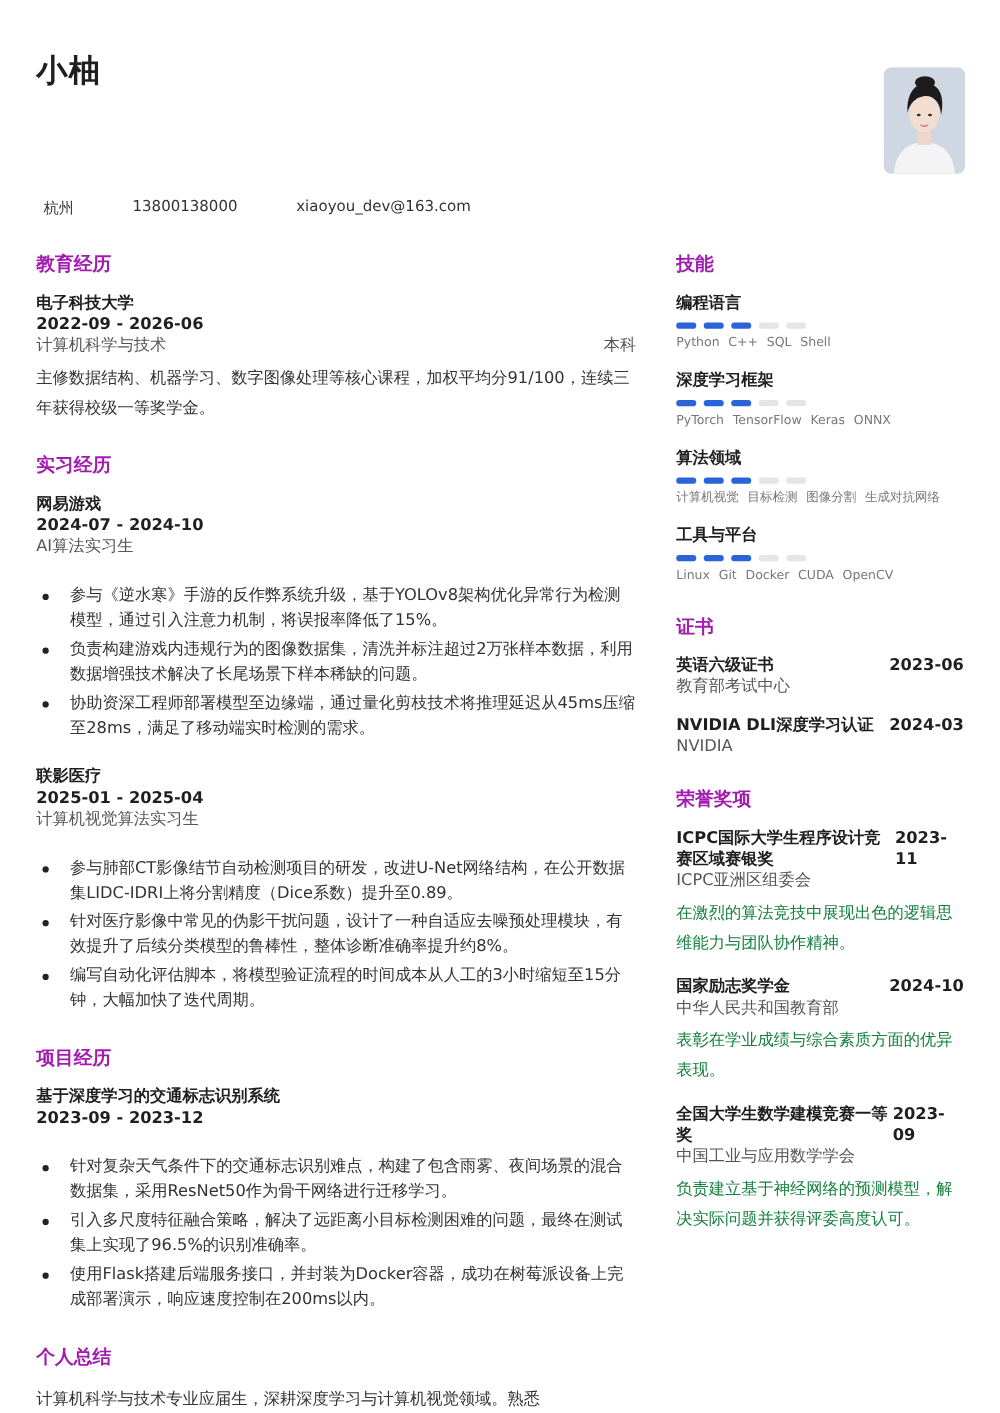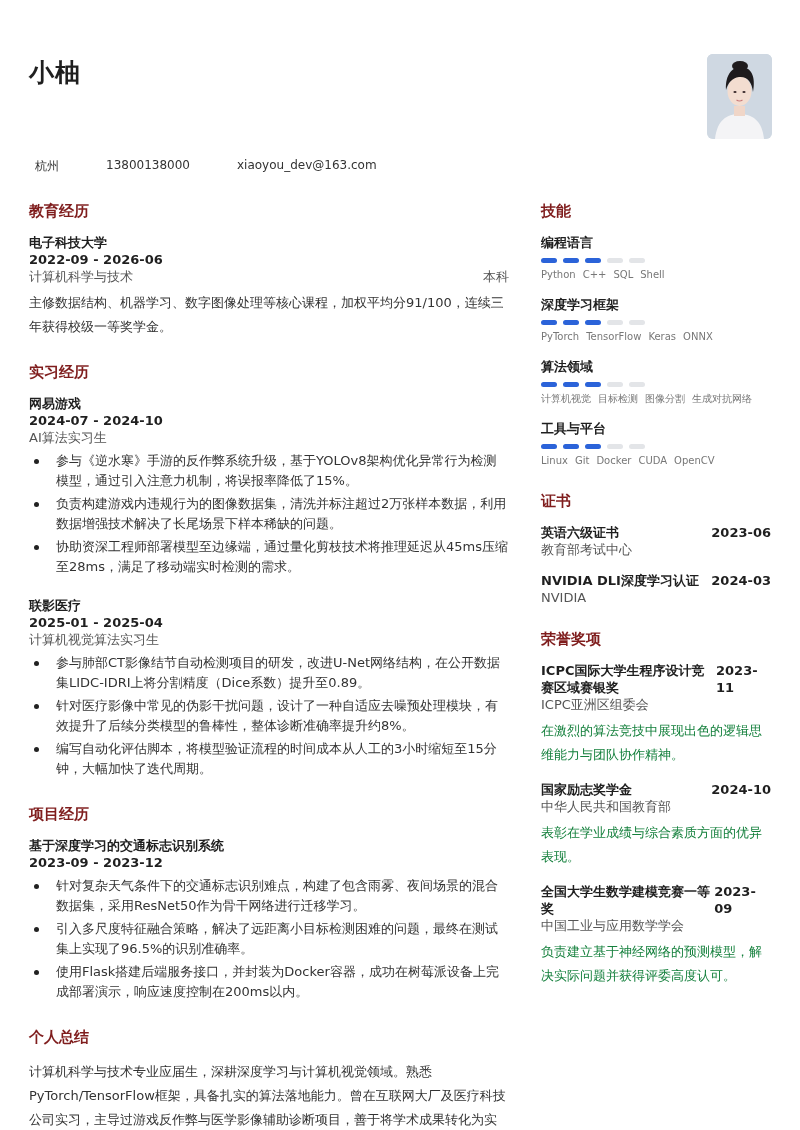--- a/index.html
+++ b/index.html
@@ -6,56 +6,56 @@
     html, body { width: 800px; height: 1130px; background: #ffffff; overflow: hidden; }
     body {
       font-family: "DejaVu Sans", "Liberation Sans", sans-serif;
       color: #222222;
       position: relative;
     }
     .page { position: absolute; left: 0; top: 0; width: 800px; height: 1130px; }
 
     
     .name {
-      position: absolute; left: 29px; top: 56px;
+      position: absolute; left: 29px; top: 40px;
       font-size: 25px; font-weight: bold; color: #1f1f1f; letter-spacing: 1px;
     }
     .contact {
       position: absolute; left: 35px; top: 158px;
       font-size: 12px; color: #333;
       display: flex; gap: 47px;
     }
     .photo {
       position: absolute; left: 707px; top: 54px; width: 65px; height: 85px;
       border-radius: 6px; overflow: hidden;
       background: linear-gradient(180deg, #c9d3de 0%, #d9e0e8 60%, #e8ecf0 100%);
     }
 
     
     .left { position: absolute; left: 29px; top: 200px; width: 480px; }
     .right { position: absolute; left: 541px; top: 200px; width: 230px; }
 
     .section-title {
-      font-size: 15px; font-weight: bold; color: #7f1d1d;
+      font-size: 15px; font-weight: bold; color: #a21caf;
       height: 22px; line-height: 22px; margin-bottom: 12px;
     }
     .section { margin-bottom: 22px; }
 
     .entry-head {
       display: flex; justify-content: space-between; align-items: baseline;
       font-size: 13px; font-weight: bold; color: #1f1f1f; line-height: 17px; flex-direction: column;
     }
     .entry-sub {
       display: flex; justify-content: space-between;
       font-size: 13px; color: #555; line-height: 17px;
     }
     .para {
       font-size: 13px; color: #333; line-height: 24px; margin-top: 6px;
     }
-    ul.bullets { list-style: none; margin-top: 5px; }
+    ul.bullets { list-style: none; margin-top: 21px; }
     ul.bullets li {
       position: relative; padding-left: 27px;
       font-size: 13px; color: #333; line-height: 20px; margin-bottom: 3px;
     }
     ul.bullets li::before {
       content: ""; position: absolute; left: 5px; top: 8px;
       width: 5px; height: 5px; border-radius: 50%; background: #222;
     }
     .entry { margin-bottom: 14px; }
 

